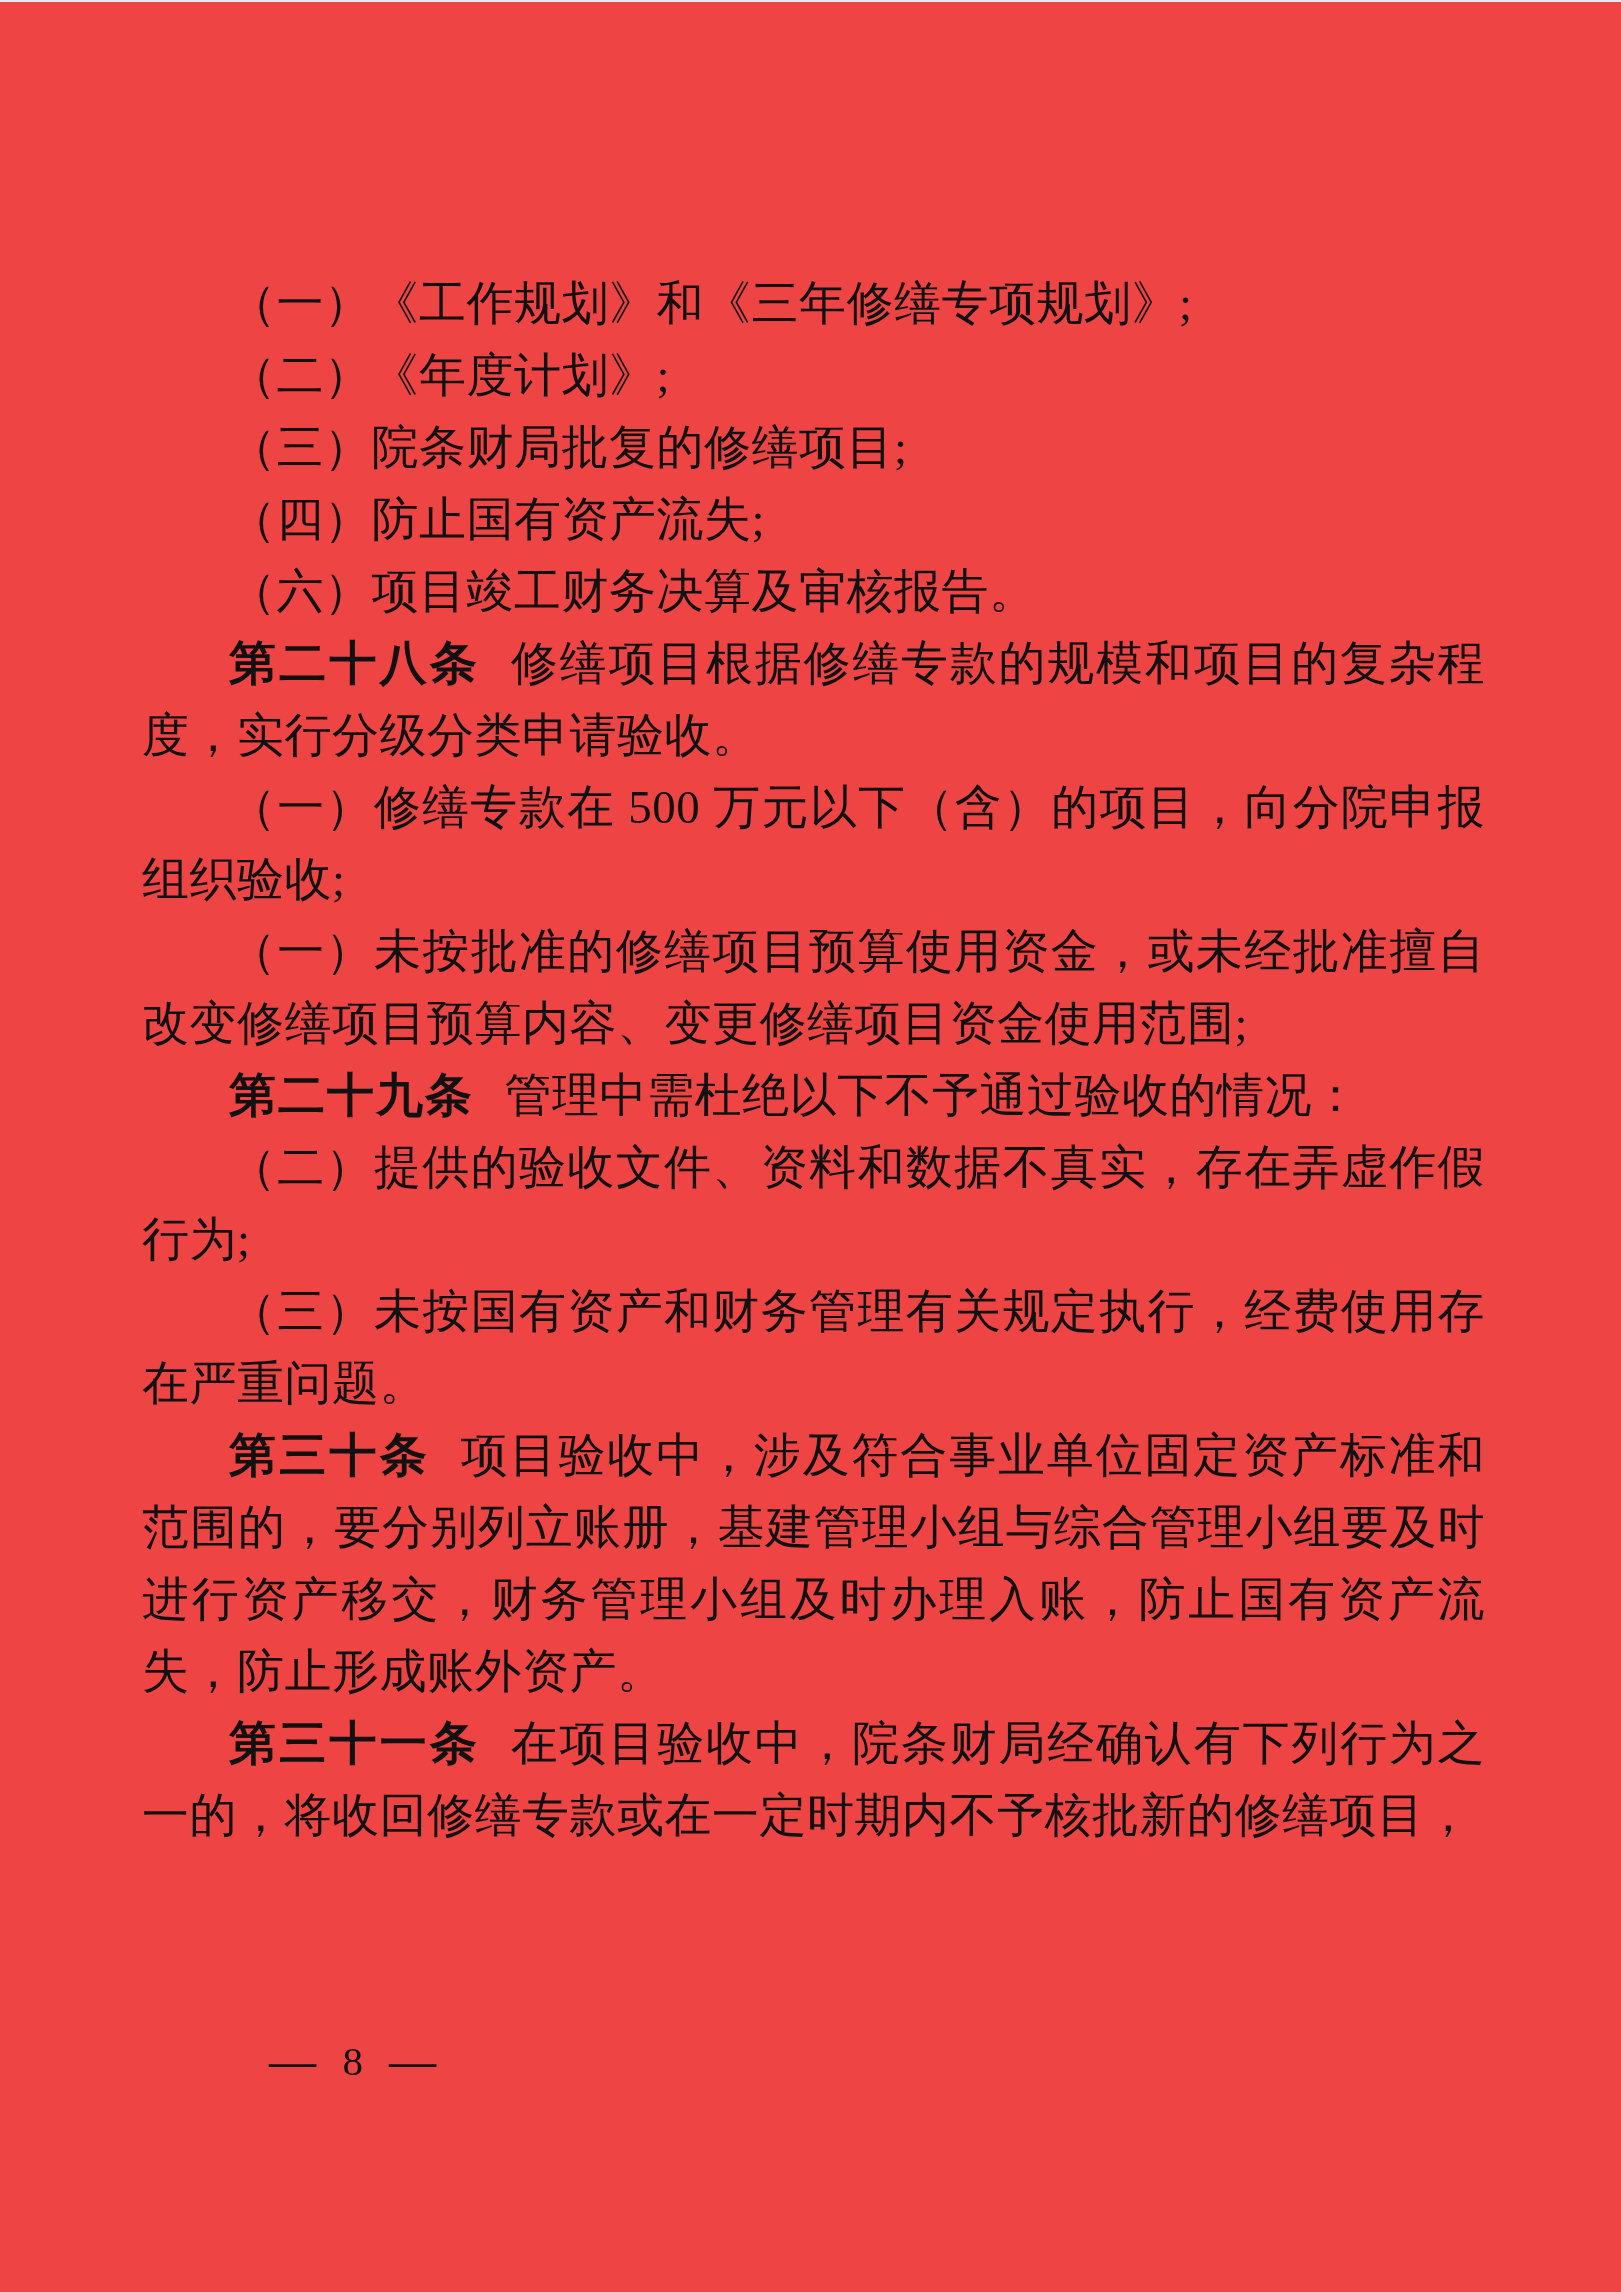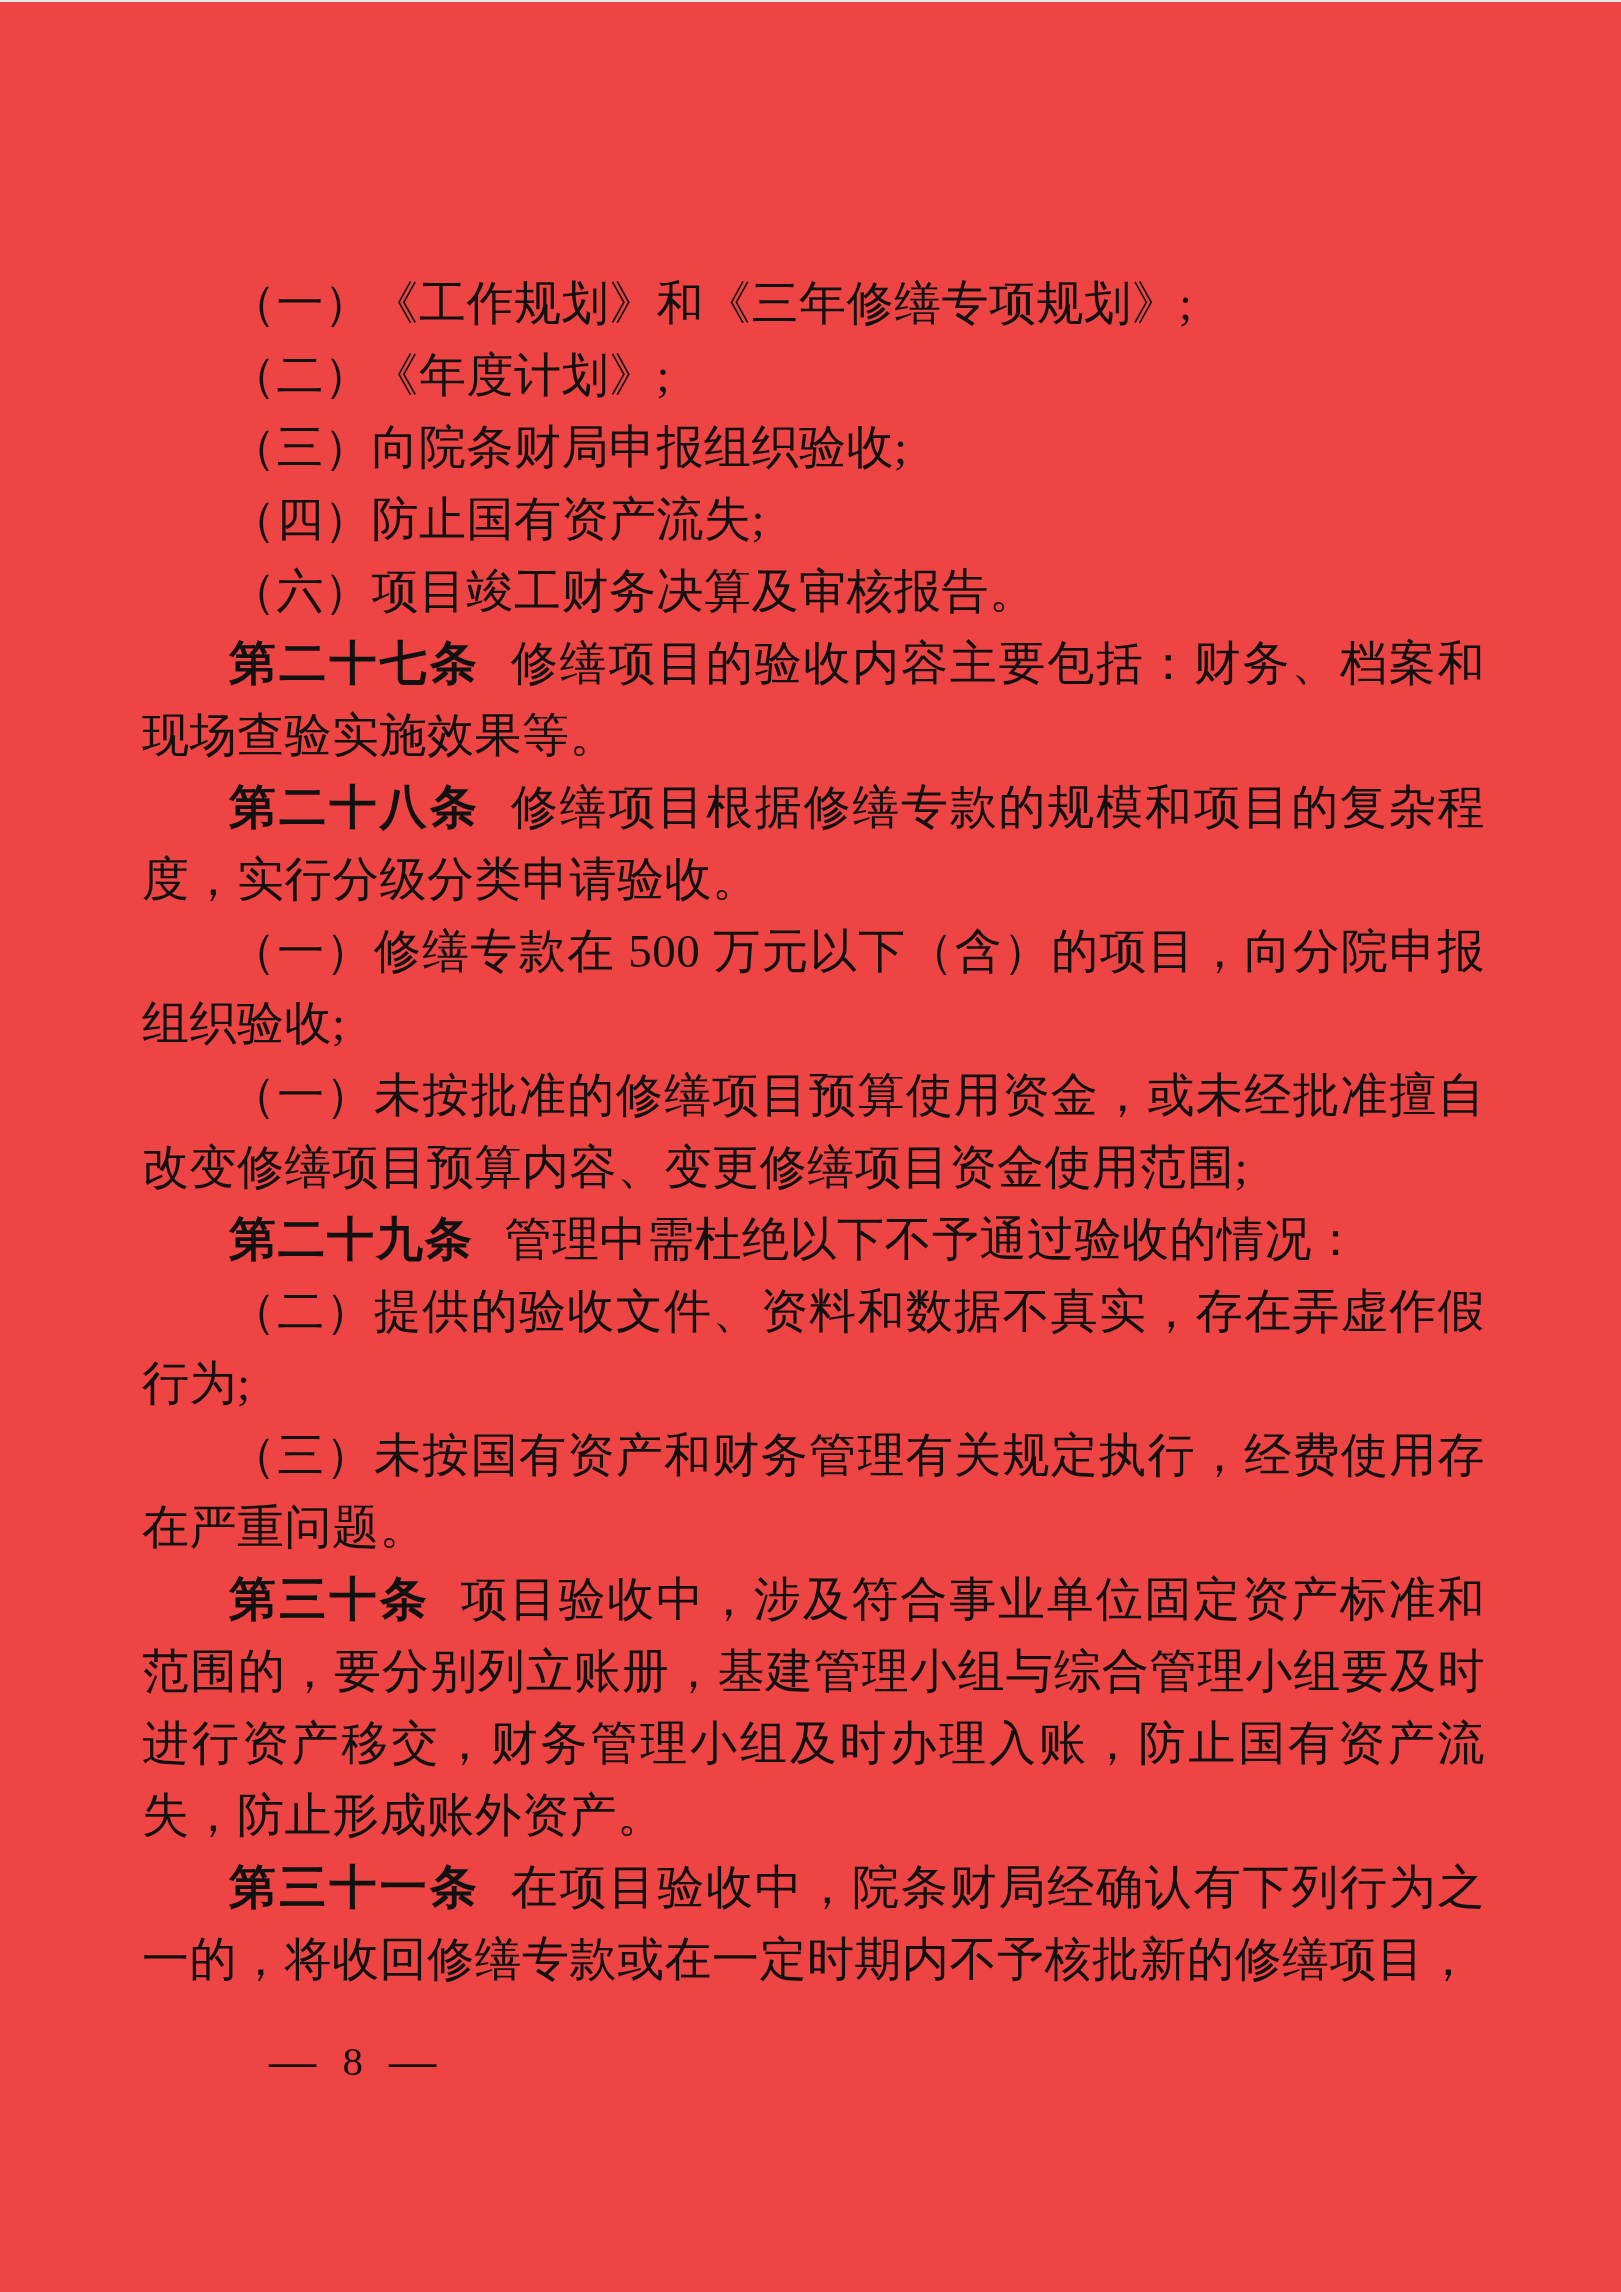--- a/index.html
+++ b/index.html
@@ -64,28 +64,27 @@
 </head>
 <body>
 
 <div class="page">
 
   <div class="doc-body">
     <p><span>（一）《工作规划》和《三年修缮专项规划》;</span></p>
 
     <p><span>（二）《年度计划》;</span></p>
 
-    <p><span>（三）向院条财局申报组织验收;</span></p>
+    <p><span>（三）院条财局批复的修缮项目;</span></p>
 
     <p><span>（四）防止国有资产流失;</span></p>
 
 
     <p><span>（六）项目竣工财务决算及审核报告。</span></p>
 
-    <p><b class="article-num">第二十七条</b><span>修缮项目的验收内容主要包括：财务、档案和现场查验实施效果等。</span></p>
 
     <p><b class="article-num">第二十八条</b><span>修缮项目根据修缮专款的规模和项目的复杂程度，实行分级分类申请验收。</span></p>
 
     <p><span>（一）修缮专款在 500 万元以下（含）的项目，向分院申报组织验收;</span></p>
 
 
     <p><span>（一）未按批准的修缮项目预算使用资金，或未经批准擅自改变修缮项目预算内容、变更修缮项目资金使用范围;</span></p>
 
     <p><b class="article-num">第二十九条</b><span>管理中需杜绝以下不予通过验收的情况：</span></p>
 

